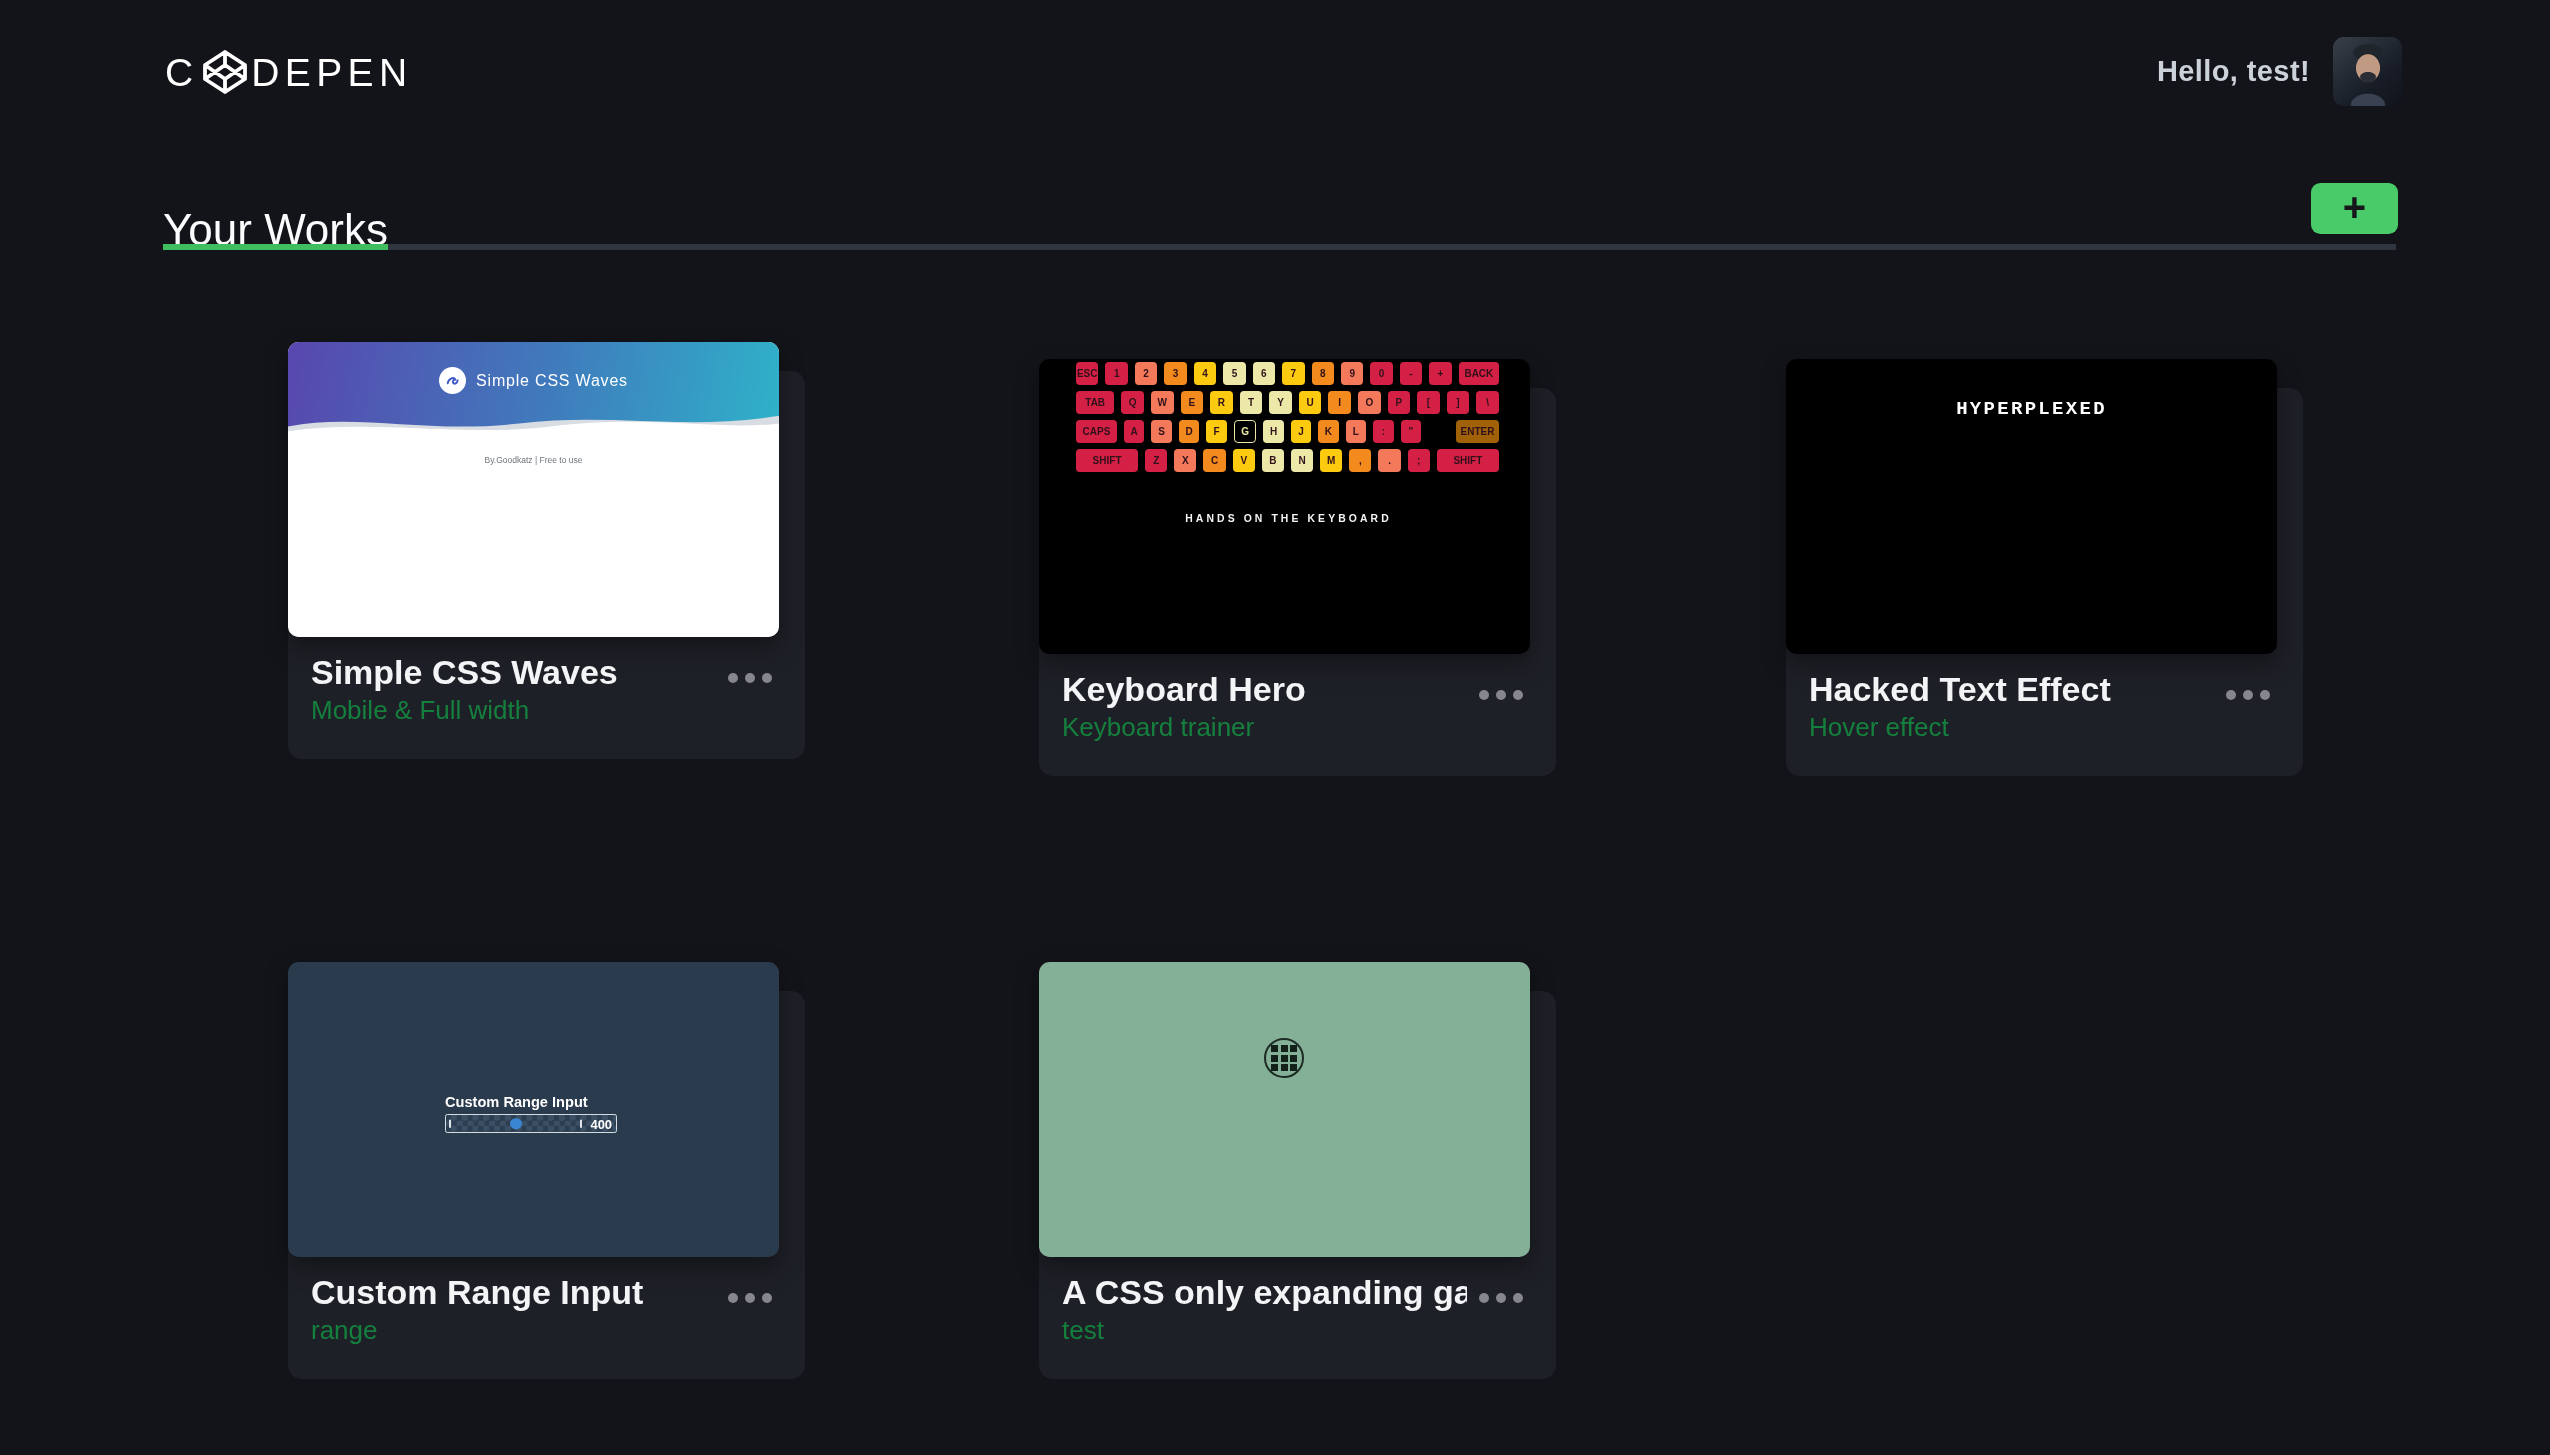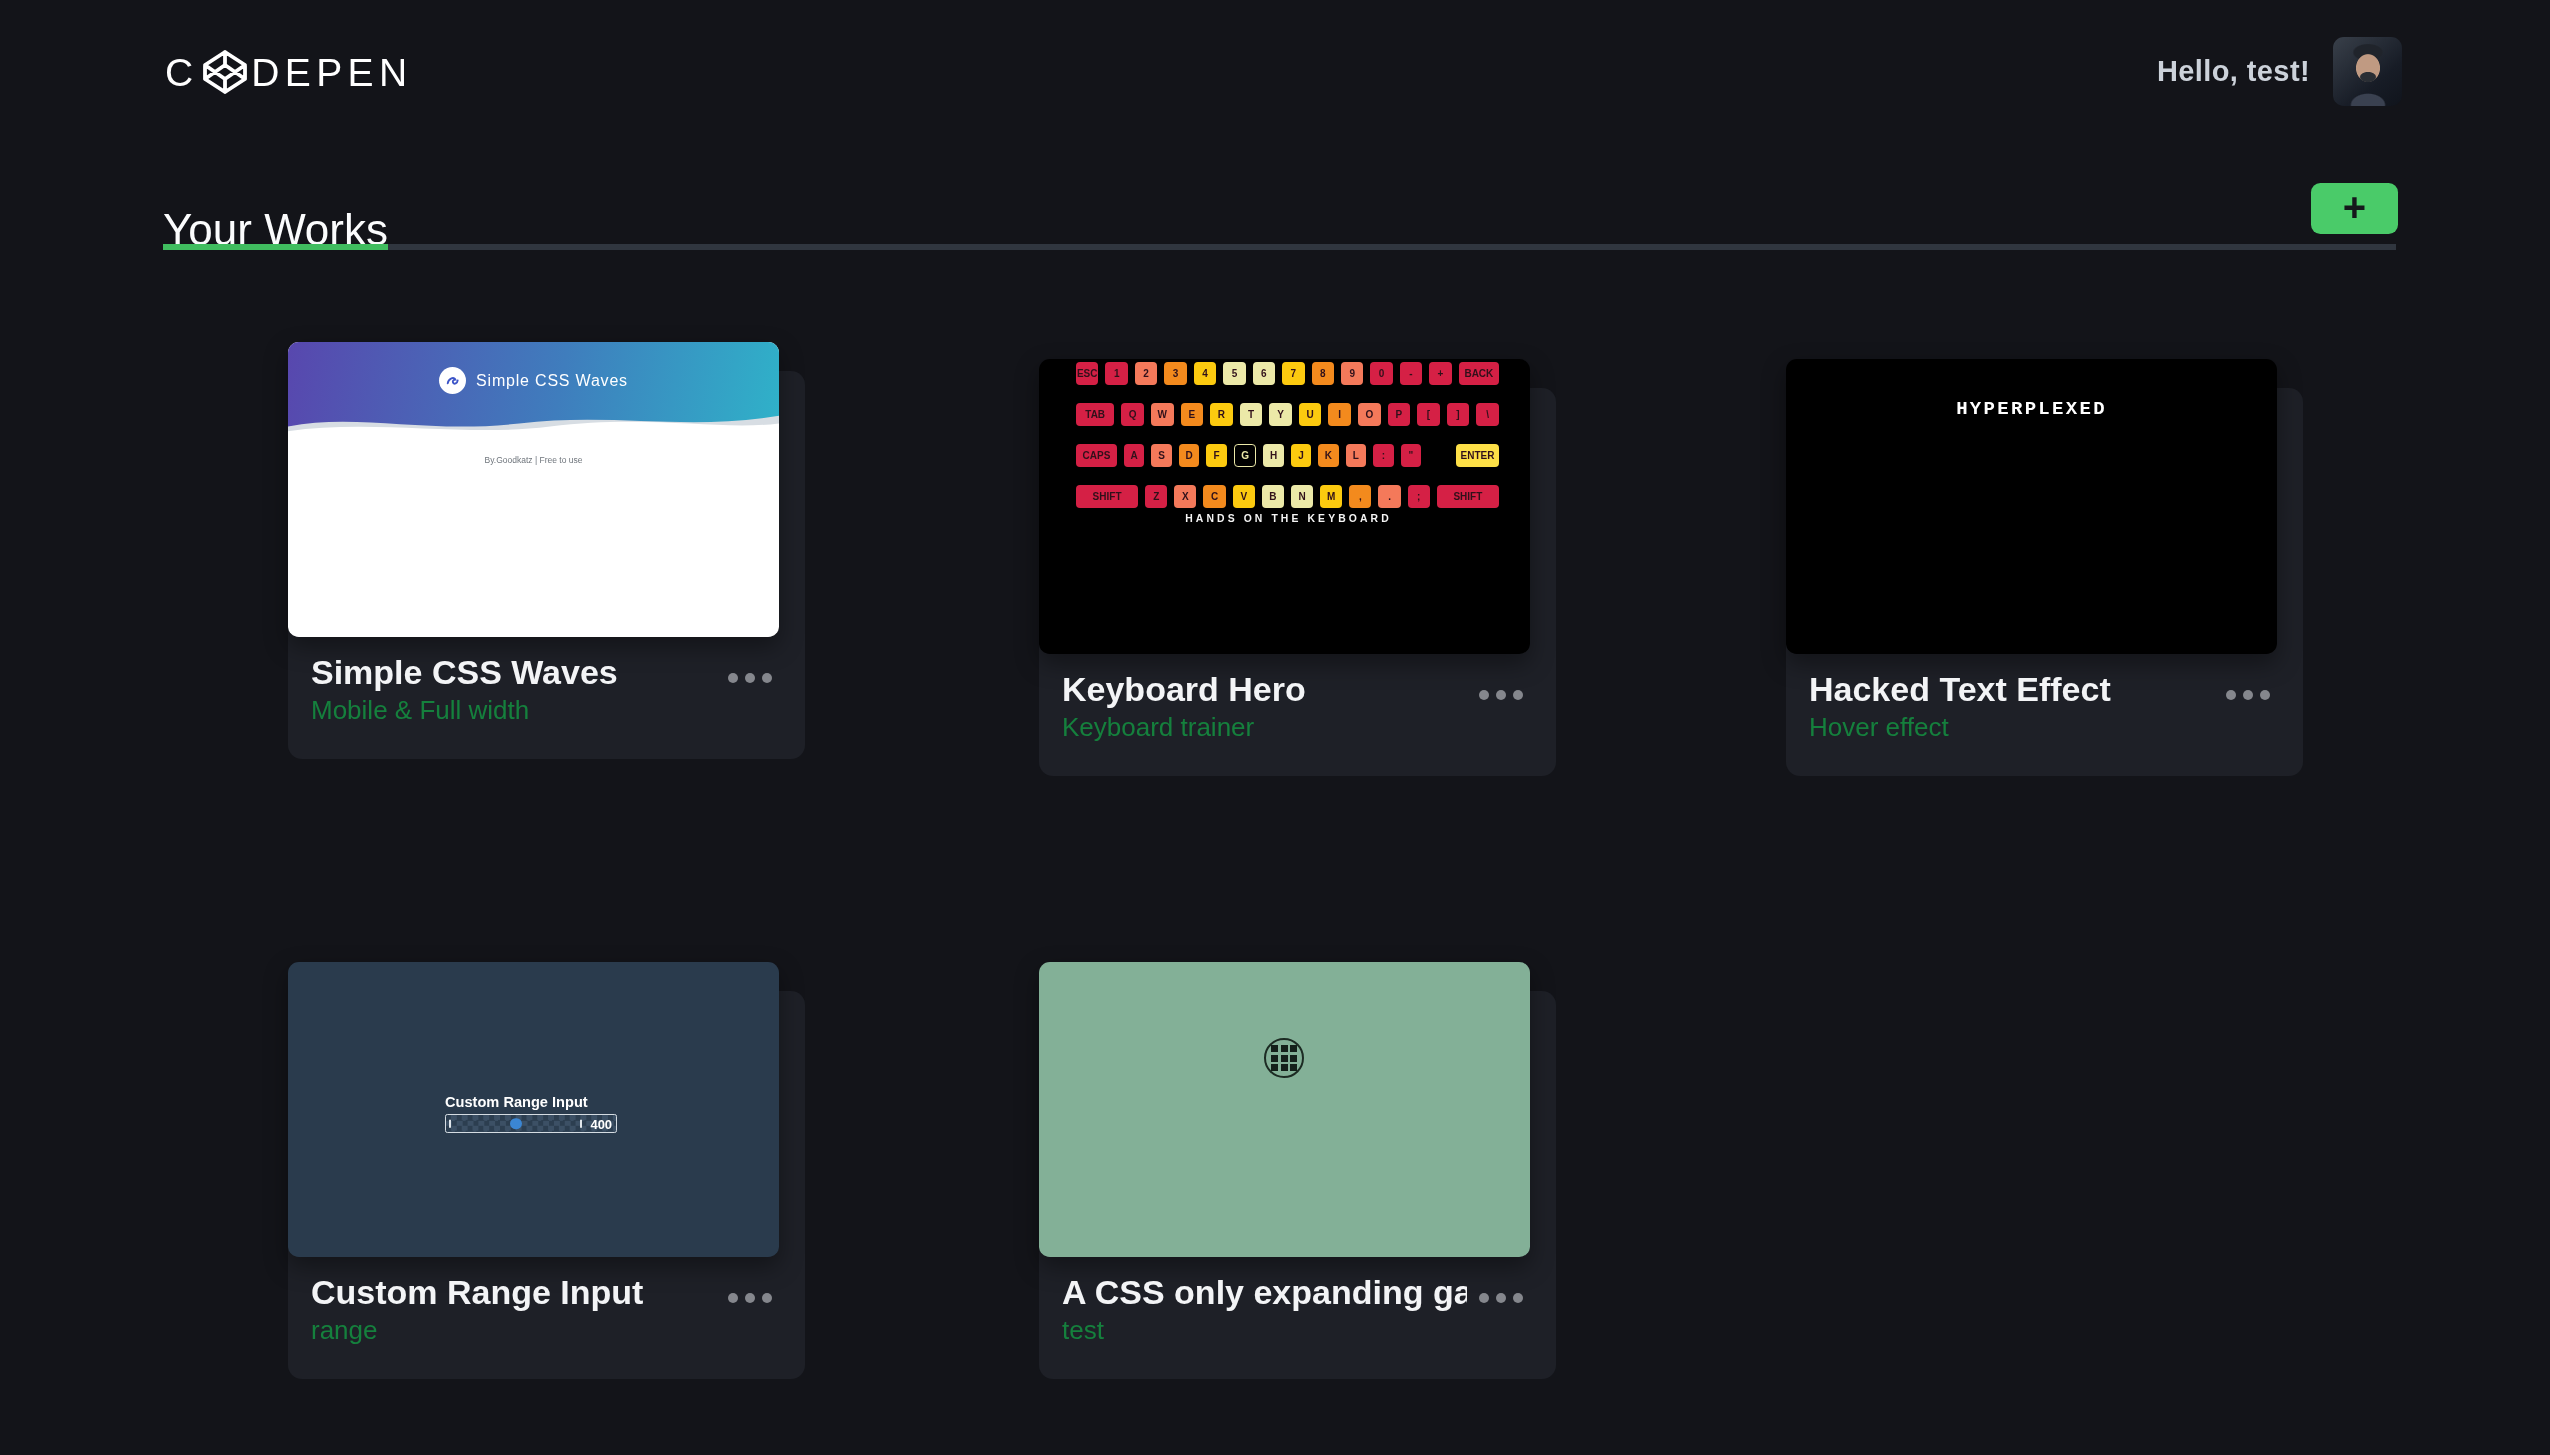--- a/index.html
+++ b/index.html
@@ -50,21 +50,21 @@
   .waves-svg{position:absolute;left:0;top:66px;width:491px;height:37px;}
   .waves-brand{position:absolute;left:0;right:0;top:25.4px;display:flex;align-items:center;
                justify-content:center;gap:10px;}
   .waves-logo{width:27px;height:27px;border-radius:50%;background:#fff;display:flex;
               align-items:center;justify-content:center;}
   .waves-title{font-size:16px;font-weight:500;color:#fff;letter-spacing:0.8px;}
   .waves-byline{position:absolute;left:0;right:0;top:113px;text-align:center;font-size:8.5px;color:#6f757c;}
 
   
   .t-kb{background:#000;}
-  .kb{position:absolute;left:37px;top:3.1px;width:423px;display:flex;flex-direction:column;gap:18px;}
+  .kb{position:absolute;left:37px;top:3.1px;width:423px;display:flex;flex-direction:column;gap:6px;}
   .kb-row{display:flex;gap:7px;}
   .kb-key{height:23px;border-radius:3.9px;display:flex;align-items:center;justify-content:center;
           font-size:10px;font-weight:700;color:#30101a;min-width:0;overflow:hidden;box-sizing:border-box;}
   .kb-active{background:#000 !important;border:1.5px solid #ece9a8;color:#ece9a8;}
   .kb-caption{position:absolute;left:8px;right:0;top:154px;text-align:center;font-size:10.4px;
               font-weight:700;letter-spacing:3.1px;color:#f4f4f4;}
 
   
   .t-hack{background:#000;}
   .hacked-text{position:absolute;left:0;right:0;top:39px;text-align:center;
@@ -190,21 +190,21 @@
             <div class="kb-key" style="background: rgb(244, 121, 90); flex: 1 1 0px;">S</div>
             <div class="kb-key" style="background: rgb(243, 138, 29); flex: 1 1 0px;">D</div>
             <div class="kb-key" style="background: rgb(252, 202, 15); flex: 1 1 0px;">F</div>
             <div class="kb-key kb-active" style="flex: 1 1 0px;">G</div>
             <div class="kb-key" style="background: rgb(236, 233, 168); flex: 1 1 0px;">H</div>
             <div class="kb-key" style="background: rgb(252, 202, 15); flex: 1 1 0px;">J</div>
             <div class="kb-key" style="background: rgb(243, 138, 29); flex: 1 1 0px;">K</div>
             <div class="kb-key" style="background: rgb(244, 121, 90); flex: 1 1 0px;">L</div>
             <div class="kb-key" style="background: rgb(213, 32, 69); flex: 1 1 0px;">:</div>
             <div class="kb-key" style="background: rgb(213, 32, 69); flex: 1 1 0px;">"</div>
-            <div class="kb-key" style="background: #fde047; flex: 2.1 1 0px; margin-left: 28px;">ENTER</div>
+            <div class="kb-key" style="background: #a16207; flex: 2.1 1 0px; margin-left: 28px;">ENTER</div>
           </div>
           <div class="kb-row">
             <div class="kb-key" style="background: rgb(213, 32, 69); flex: 2.8 1 0px;">SHIFT</div>
             <div class="kb-key" style="background: rgb(213, 32, 69); flex: 1 1 0px;">Z</div>
             <div class="kb-key" style="background: rgb(244, 121, 90); flex: 1 1 0px;">X</div>
             <div class="kb-key" style="background: rgb(243, 138, 29); flex: 1 1 0px;">C</div>
             <div class="kb-key" style="background: rgb(252, 202, 15); flex: 1 1 0px;">V</div>
             <div class="kb-key" style="background: rgb(236, 233, 168); flex: 1 1 0px;">B</div>
             <div class="kb-key" style="background: rgb(236, 233, 168); flex: 1 1 0px;">N</div>
             <div class="kb-key" style="background: rgb(252, 202, 15); flex: 1 1 0px;">M</div>

